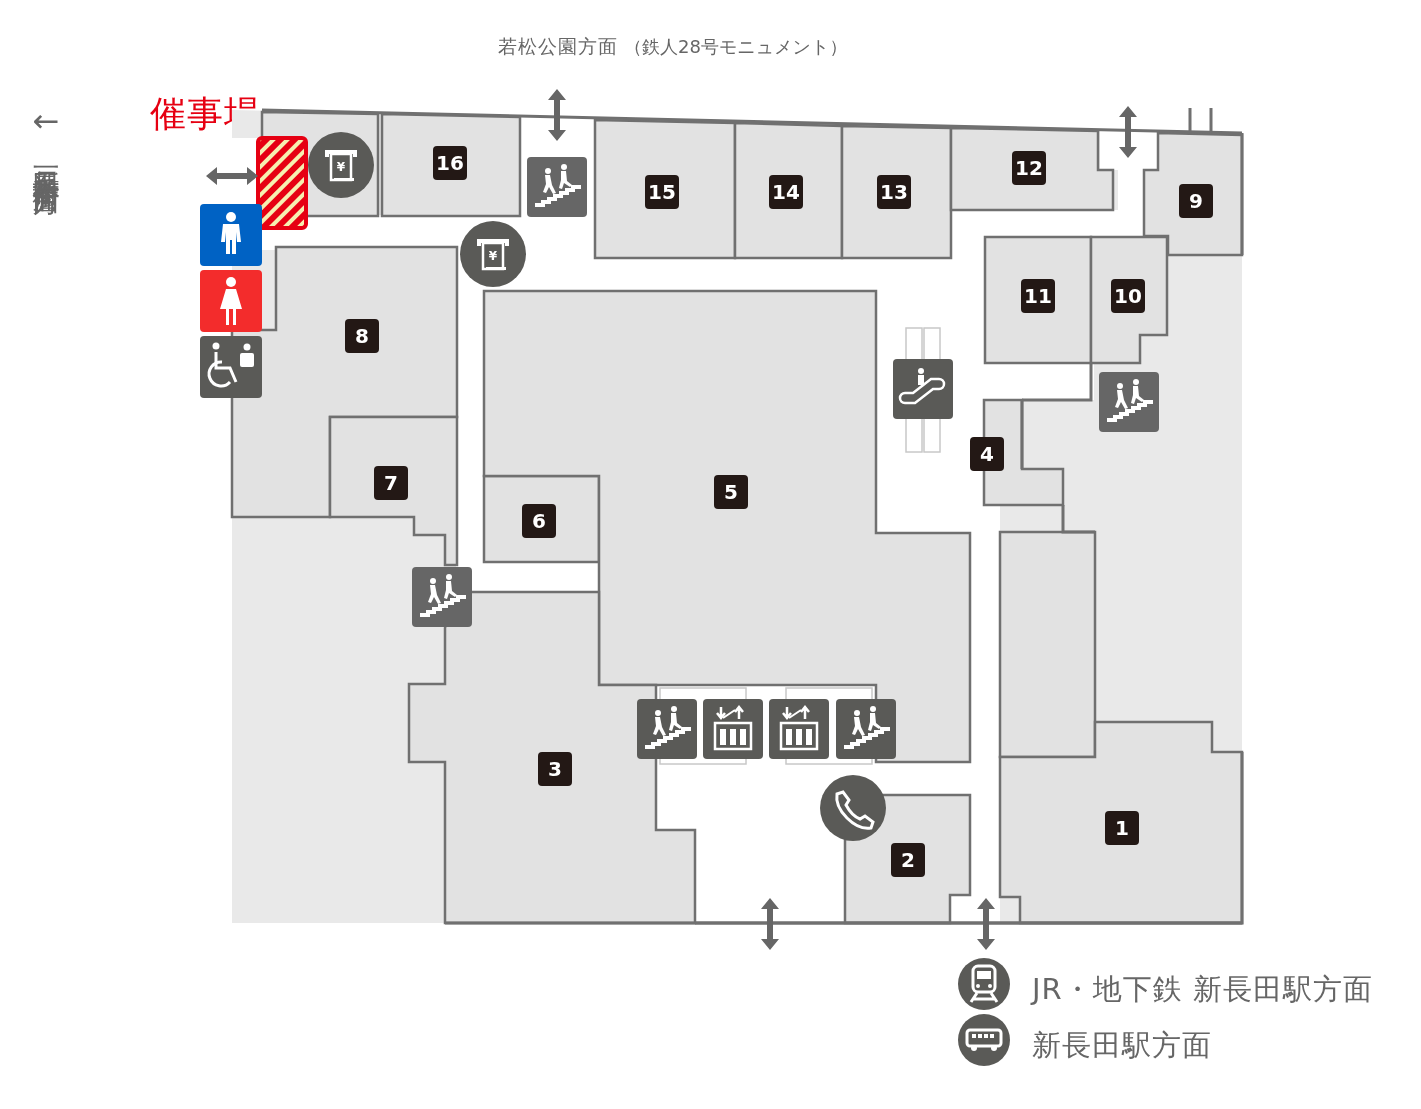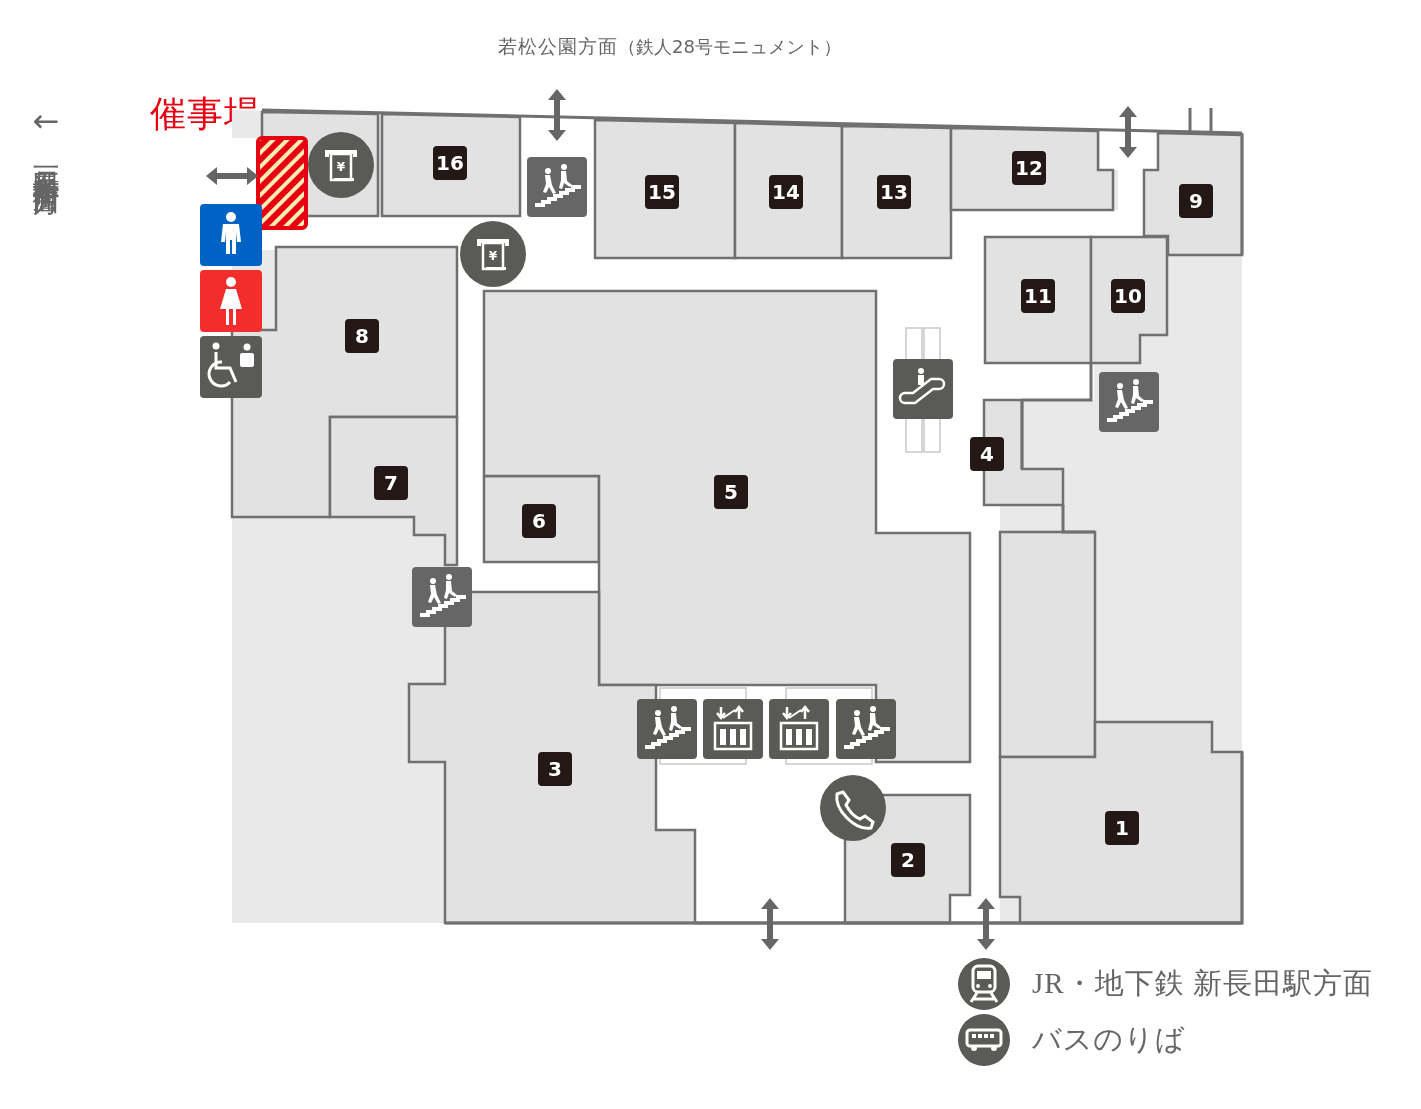--- a/index.html
+++ b/index.html
@@ -1,26 +1,26 @@
 <!DOCTYPE html>
 <html><head>
 <meta charset="utf-8">
 <style>
   html, body { margin: 0; padding: 0; background: #ffffff; }
   body { width: 1421px; height: 1109px; position: relative; overflow: hidden;
          font-family: "DejaVu Sans", "Liberation Sans", sans-serif; }
   .abs { position: absolute; }
   #top-direction { left: 498px; top: 34px; color: #666; white-space: nowrap; }
   #top-direction .main { font-size: 19px; letter-spacing: 1px; }
-  #top-direction .sub { font-size: 18px; margin-left: 0; }
+  #top-direction .sub { font-size: 18px; margin-left: 6px; }
   #left-direction { left: 24px; top: 104px; width: 44px; color: #666; text-align: center; }
   #left-direction .arrow { font-size: 32px; line-height: 34px; display:block; }
   #left-direction .vtext { writing-mode: vertical-rl; font-size: 27px; letter-spacing: 2px; line-height: 44px; margin: 10px auto 0; }
   #event-label { left: 150px; top: 90px; color: #e60012; font-size: 36px; letter-spacing: 1px; }
-  .legend-row { display: flex; align-items: center; left: 958px; font-family: Liberation Serif, serif; }
+  .legend-row { display: flex; align-items: flex-end; left: 958px; }
   .legend-row .ic { width: 52px; height: 52px; border-radius: 50%; background: #5a5a57; display:flex; align-items:center; justify-content:center; }
   .legend-row .txt { font-size: 29px; color: #666; margin-left: 22px; white-space: nowrap; letter-spacing: 1px; }
   svg text.shopnum { font-family: "DejaVu Sans", "Liberation Sans", sans-serif; font-weight: bold; fill: #ffffff; font-size: 20px; }
 </style>
 </head>
 <body>
 
 <div id="top-direction" class="abs">
   <span class="main">若松公園方面</span><span class="sub">（鉄人28号モニュメント）</span>
 </div>
@@ -308,14 +308,14 @@
     <svg width="38" height="24" viewBox="0 0 38 24">
       <rect x="2" y="2" width="34" height="16" rx="3" fill="none" stroke="#fff" stroke-width="3"></rect>
       <rect x="7" y="6" width="4" height="4" fill="#fff"></rect>
         <rect x="13" y="6" width="4" height="4" fill="#fff"></rect>
       <rect x="19" y="6" width="4" height="4" fill="#fff"></rect>
         <rect x="25" y="6" width="4" height="4" fill="#fff"></rect>
       <circle cx="9" cy="20" r="3" fill="#fff"></circle>
         <circle cx="29" cy="20" r="3" fill="#fff"></circle>
     </svg>
   </div>
-  <span class="txt">バスのりば</span>
+  <span class="txt">新長田駅方面</span>
 </div>
 
 </body></html>

